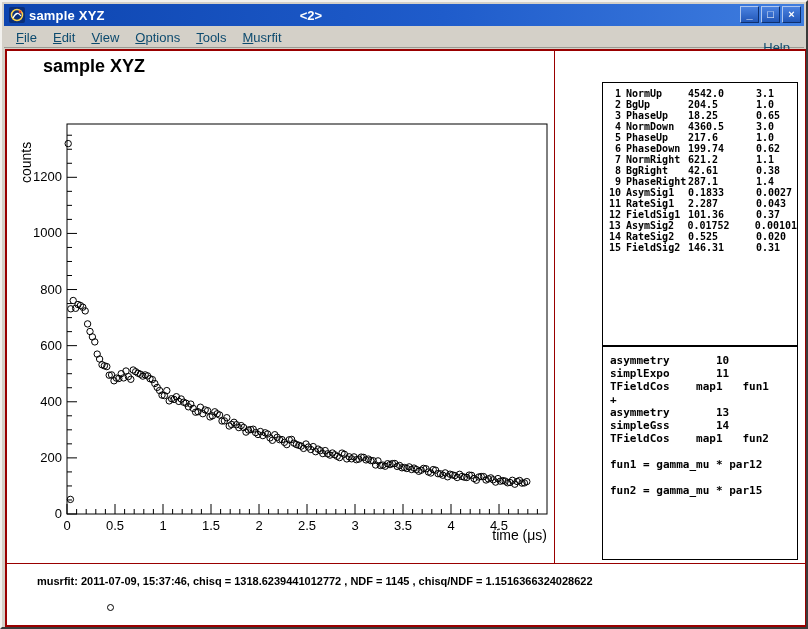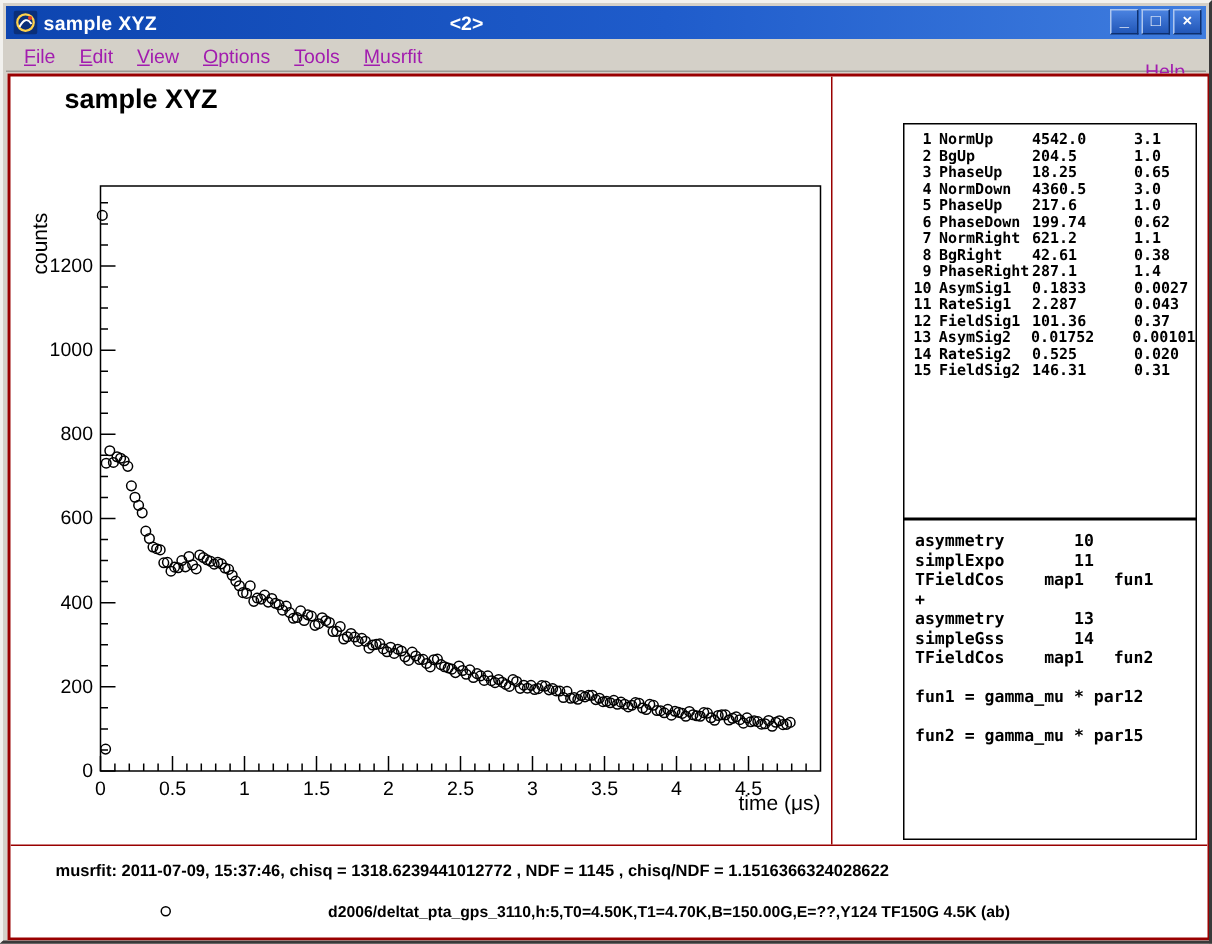--- a/index.html
+++ b/index.html
@@ -22,21 +22,21 @@
   .tb-btn{
     width:19px;height:17px;display:flex;align-items:center;justify-content:center;
     background:linear-gradient(180deg,#4a82e0,#2257b8);
     border:1px solid;border-color:#aec6ee #0d2f6e #0d2f6e #aec6ee;
     color:#fff;font-size:11px;font-weight:bold;line-height:1;cursor:default;
   }
   
   .menubar{
     position:absolute;left:2px;top:25px;right:2px;height:21px;
     background:#d4d0c8;border-bottom:1px solid #9a9a93;
-    display:flex;align-items:center;font-size:13px;color:#a21caf;padding-left:4px;
+    display:flex;align-items:center;font-size:13px;color:#0c4a6e;padding-left:4px;
   }
   .menu-item{padding:2px 8px;cursor:default;}
   .menu-item.help{position:absolute;right:6px;margin-top:20px;}
   
   .canvas{
     position:absolute;left:3px;top:47px;width:802px;height:578px;
     background:#fff;border:2px solid #990000;overflow:hidden;color:#000;
   }
   .pad-vline{position:absolute;left:547px;top:0;width:1px;height:512px;background:#990000;}
   .pad-hline{position:absolute;left:0;top:512px;width:798px;height:1px;background:#990000;}
@@ -502,17 +502,16 @@
         <div class="tline">&nbsp;</div>
         <div class="tline">fun1 = gamma_mu * par12</div>
         <div class="tline">&nbsp;</div>
         <div class="tline">fun2 = gamma_mu * par15</div>
       </div>
 
     <div class="info-line">musrfit: 2011-07-09, 15:37:46, chisq = 1318.6239441012772 , NDF = 1145 , chisq/NDF = 1.1516366324028622</div>
 
     <div class="legend-row">
       <span class="legend-marker"></span>
-      <span class="legend-text">d2006/deltat_pta_gps_3110,h:5,T0=4.50K,T1=4.70K,B=150.00G,E=??,Y124 TF150G 4.5K (ab)</span>
     </div>
   </div>
 
 </div>
 
 </body></html>

